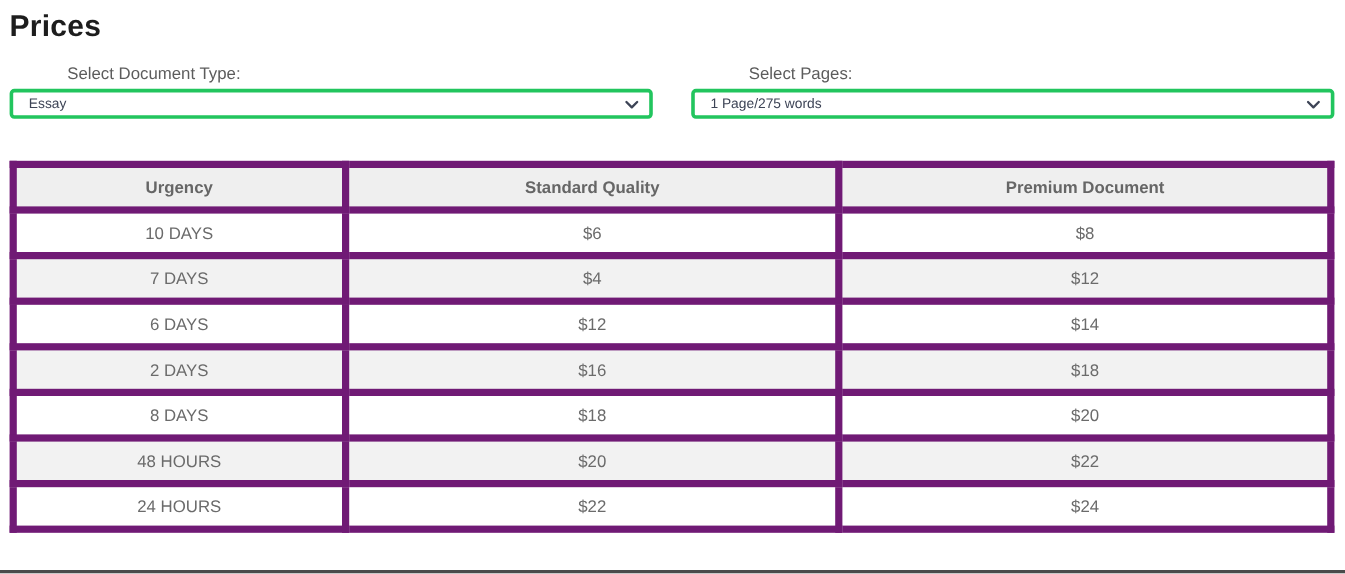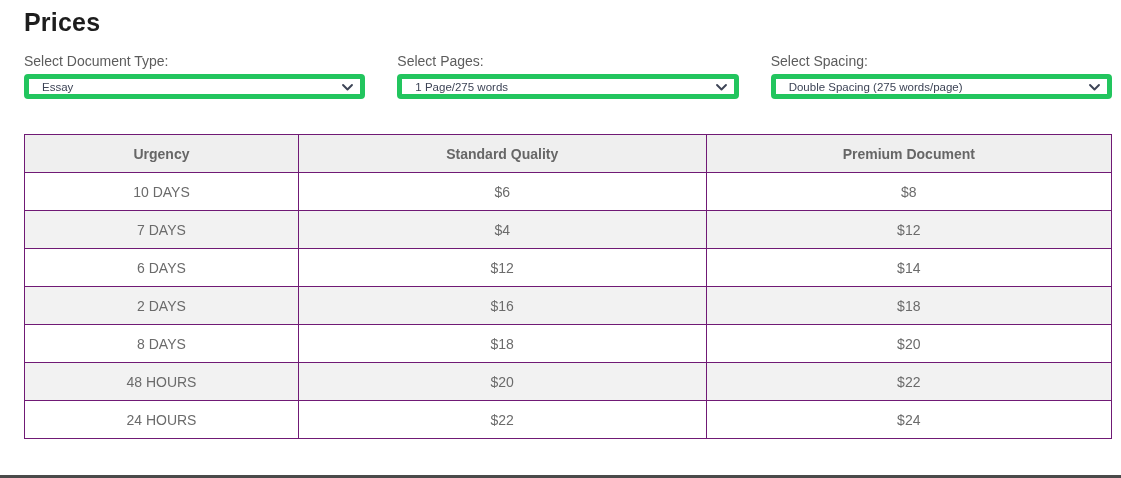--- a/index.html
+++ b/index.html
@@ -5,21 +5,21 @@
   * { box-sizing: border-box; margin: 0; padding: 0; }
   html, body {
     width: 1121px;
     height: 478px;
     background: #ffffff;
     font-family: "Liberation Sans", sans-serif;
     overflow: hidden;
     position: relative;
   }
   .page {
-    padding: 8px 9px 0 24px;
+    padding: 8px 9px 0 8px;
     width: 1121px;
   }
   h1.page-title {
     font-size: 25px;
     font-weight: 700;
     color: #1d1d1d;
     letter-spacing: 0.2px;
     margin-bottom: 16px;
   }
   .filters {
@@ -29,32 +29,33 @@
   }
   .filter-block {
     flex: 1;
     min-width: 0;
   }
   .filter-label {
     display: block;
     font-size: 14px;
     color: #5c5c5c;
     margin-bottom: 5px;
+    margin-left: 48px;
   }
   .select-wrap {
     position: relative;
     width: 100%;
   }
   .select-wrap select {
     -webkit-appearance: none;
     -moz-appearance: none;
     appearance: none;
     width: 100%;
     height: 25px;
-    border: 5px solid #22c55e;
+    border: 3px solid #22c55e;
     border-radius: 4px;
     background: #ffffff;
     font-family: "Liberation Sans", sans-serif;
     font-size: 11.5px;
     color: #3d4456;
     padding: 0 30px 0 13px;
     cursor: pointer;
     outline: none;
   }
   .select-wrap .chevron {
@@ -70,21 +71,21 @@
     justify-content: center;
   }
   table.prices-table {
     margin-top: 35px;
     width: 100%;
     border-collapse: collapse;
     table-layout: fixed;
   }
   table.prices-table th,
   table.prices-table td {
-    border: 1px solid #701a75;
+    border: 6px solid #701a75;
     height: 38px;
     text-align: center;
     vertical-align: middle;
     font-size: 14px;
     color: #6b6b6b;
   }
   table.prices-table th {
     background: #efefef;
     font-weight: 700;
     color: #666666;
@@ -133,33 +134,20 @@
           <option>1 Page/275 words</option>
         </select>
         <span class="chevron">
           <svg width="13" height="13" viewBox="0 0 16 16" fill="none">
             <path d="M2.5 5.5 L8 11 L13.5 5.5" stroke="#3d4456" stroke-width="2.4" stroke-linecap="round" stroke-linejoin="round"></path>
           </svg>
         </span>
       </div>
     </div>
 
-    <div class="filter-block">
-      <label class="filter-label">Select Spacing:</label>
-      <div class="select-wrap">
-        <select>
-          <option>Double Spacing (275 words/page)</option>
-        </select>
-        <span class="chevron">
-          <svg width="13" height="13" viewBox="0 0 16 16" fill="none">
-            <path d="M2.5 5.5 L8 11 L13.5 5.5" stroke="#3d4456" stroke-width="2.4" stroke-linecap="round" stroke-linejoin="round"></path>
-          </svg>
-        </span>
-      </div>
-    </div>
 
   </div>
 
   <table class="prices-table">
     <colgroup>
       <col class="col-urgency">
       <col class="col-standard">
       <col class="col-premium">
     </colgroup>
     <thead>

